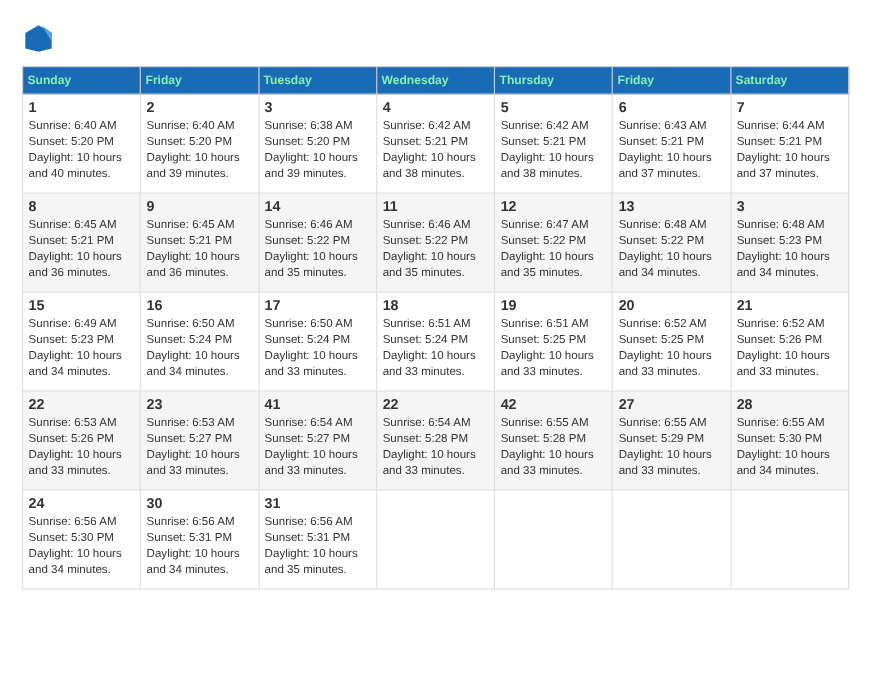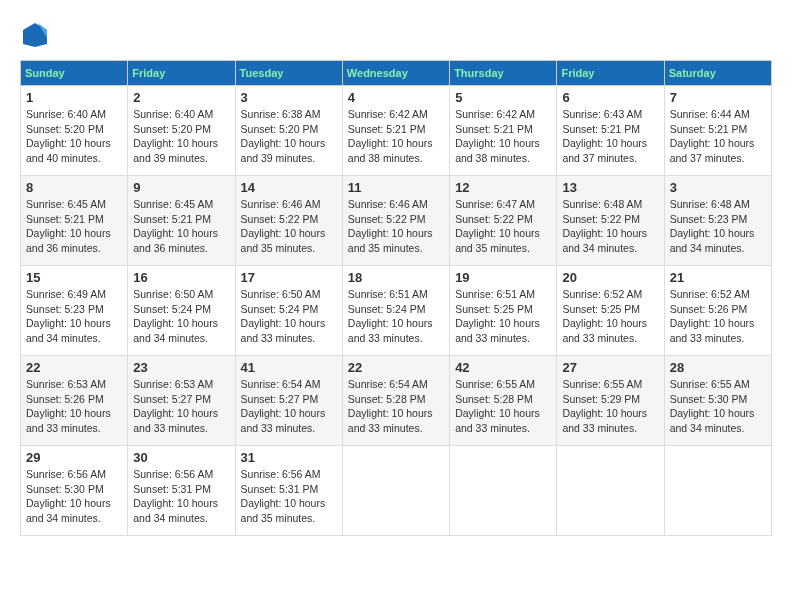--- a/index.html
+++ b/index.html
@@ -297,21 +297,21 @@
         </td>
         <td>
           <span class="day-num">28</span>
           <span class="cell-line">Sunrise: 6:55 AM</span>
           <span class="cell-line">Sunset: 5:30 PM</span>
           <span class="cell-line">Daylight: 10 hours and 34 minutes.</span>
         </td>
       </tr>
       <tr>
         <td>
-          <span class="day-num">29</span>
+          <span class="day-num">24</span>
           <span class="cell-line">Sunrise: 6:56 AM</span>
           <span class="cell-line">Sunset: 5:30 PM</span>
           <span class="cell-line">Daylight: 10 hours and 34 minutes.</span>
         </td>
         <td>
           <span class="day-num">30</span>
           <span class="cell-line">Sunrise: 6:56 AM</span>
           <span class="cell-line">Sunset: 5:31 PM</span>
           <span class="cell-line">Daylight: 10 hours and 34 minutes.</span>
         </td>

